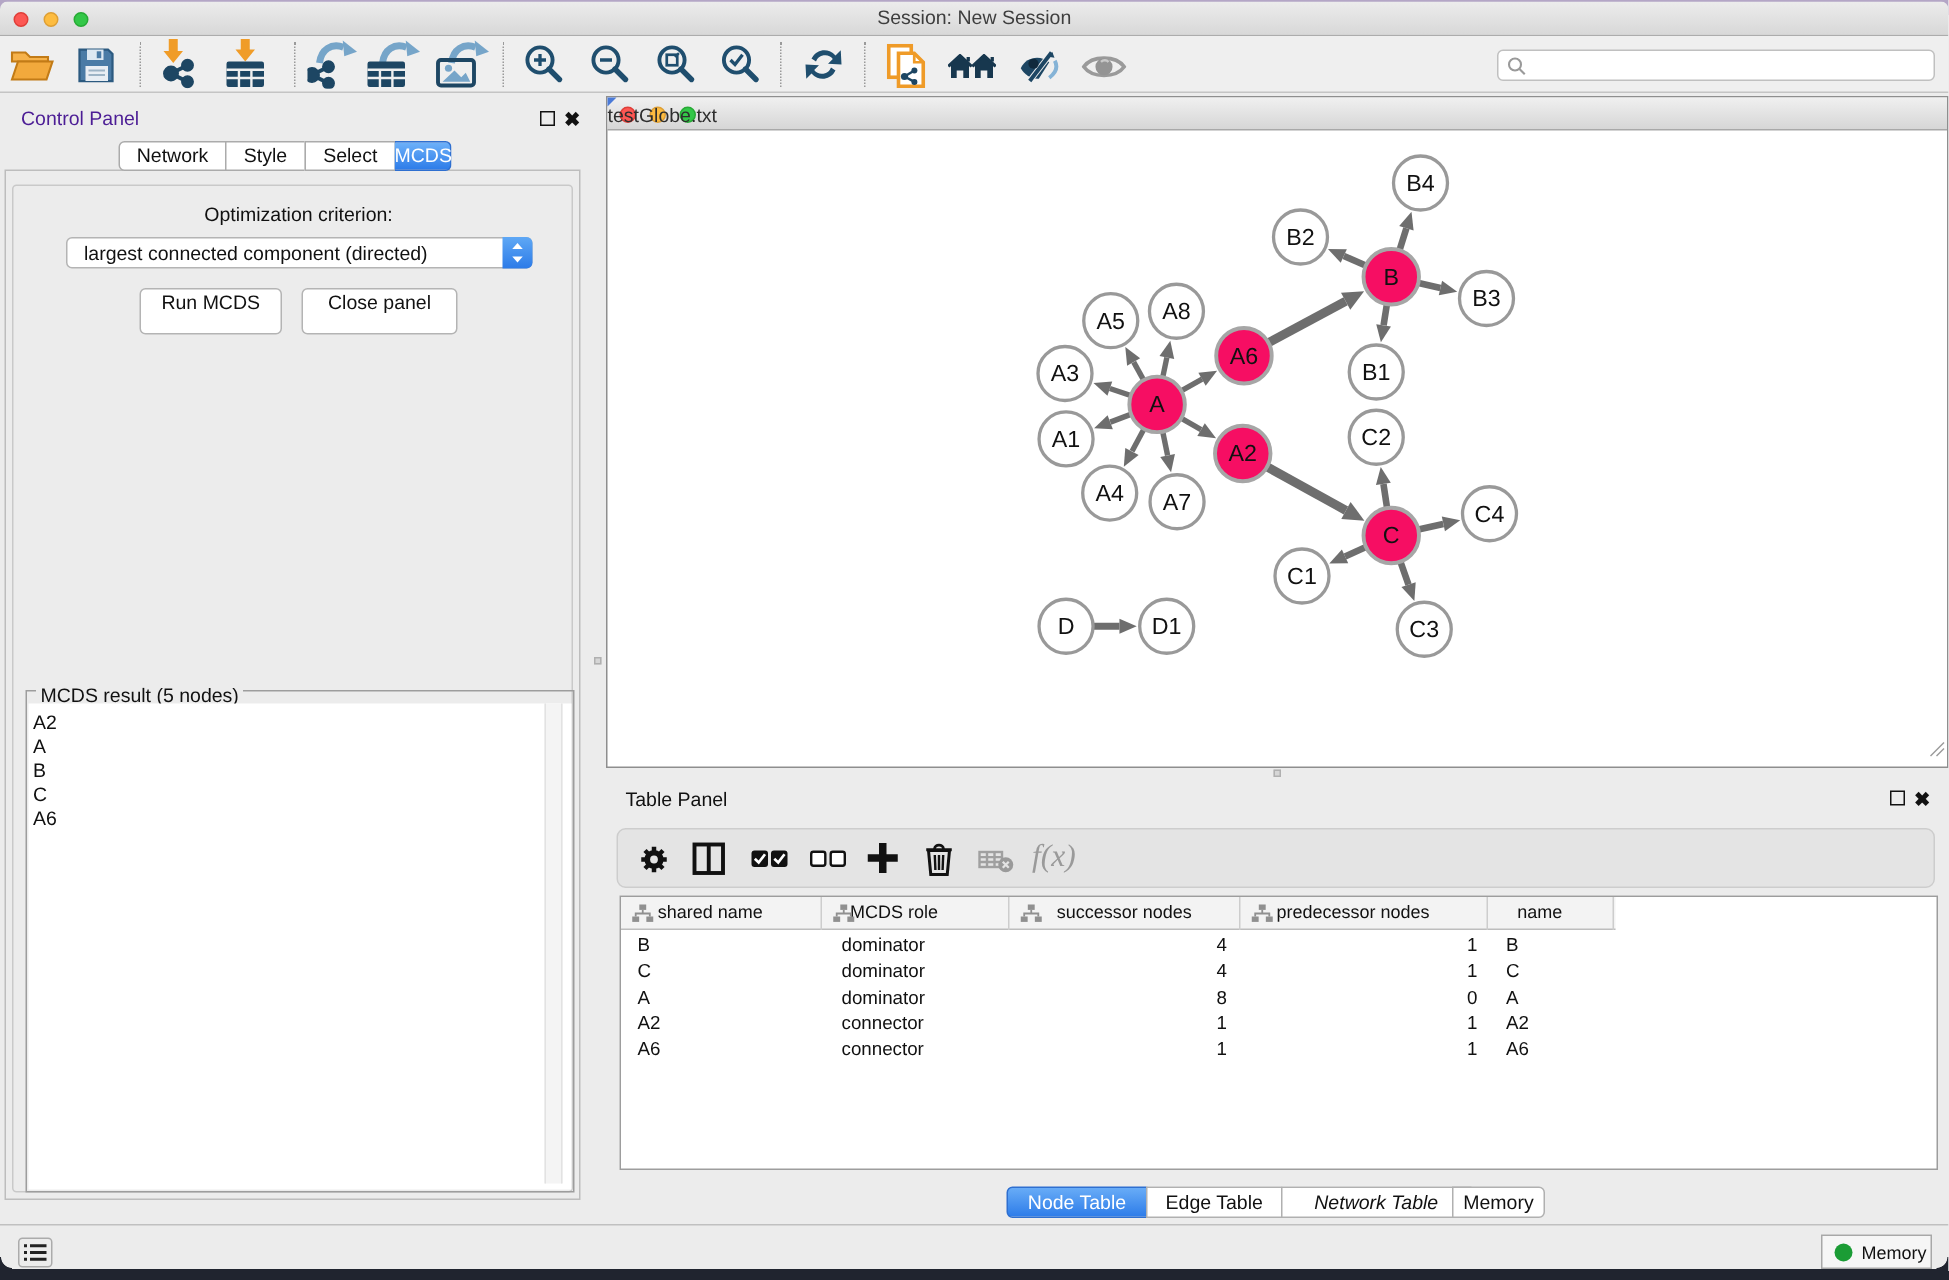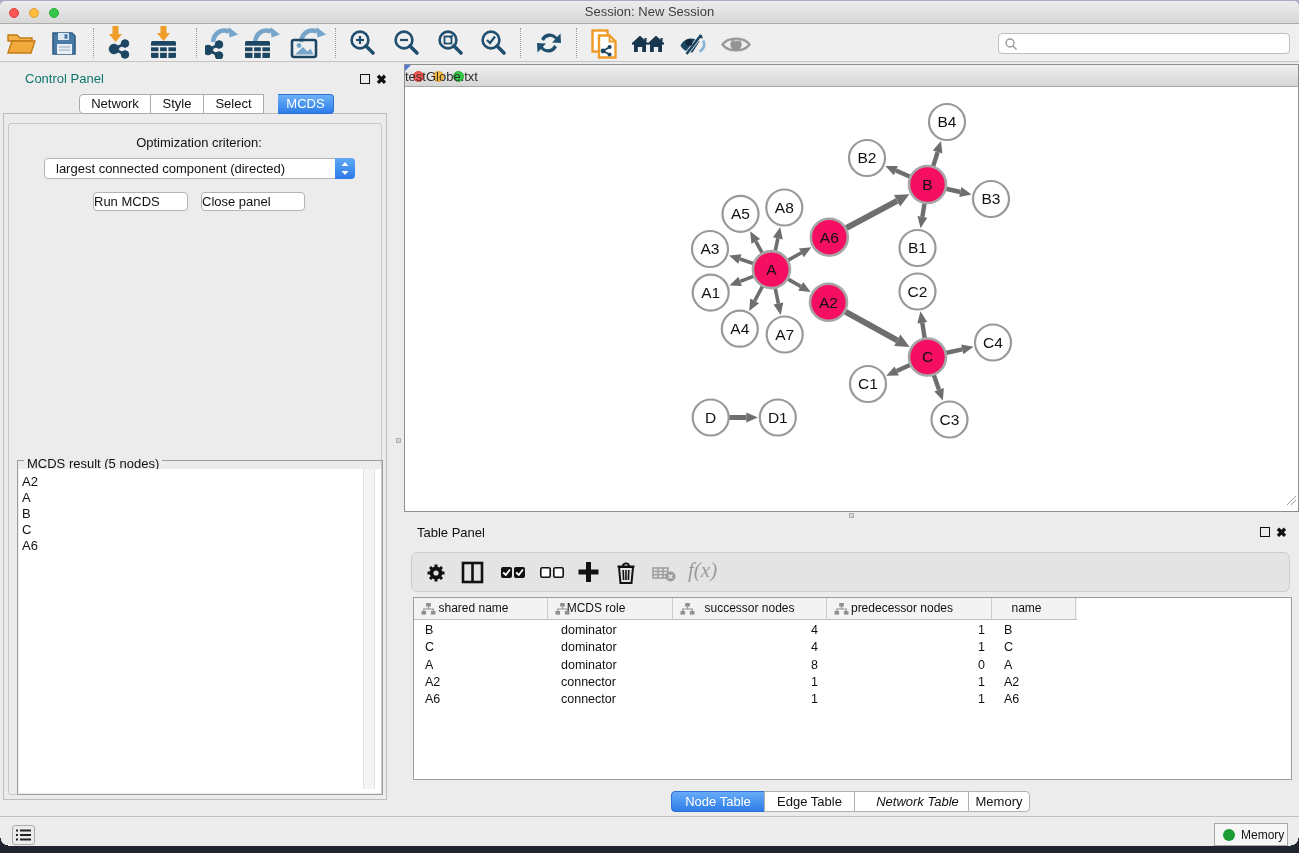--- a/index.html
+++ b/index.html
@@ -15,39 +15,39 @@
 #titlebar .t2 { left:29px; background:#fdbc40; border:0.5px solid #de9f34;}
 #titlebar .t3 { left:49px; background:#33c748; border:0.5px solid #27aa35;}
 #title-text { left:0; top:4px; width:1299px; text-align:center; font-size:13px; color:#3e3e3e; }
 #toolbar { left:0; top:24px; width:1299px; height:38px; background:#efefef; border-bottom:1px solid #c4c4c4; }
 .tsep { position:absolute; top:4px; height:30px; width:0; border-left:1px dotted #9a9a9a; }
 .ticon { position:absolute; top:5px; }
 #searchbox { position:absolute; left:998px; top:9px; width:292px; height:21px; background:#fff;
   border:1px solid #c0c0c0; border-radius:4px; }
 #searchbox svg { position:absolute; left:5px; top:3px; }
 
-#cp-title { left:25px; top:71px; font-size:13px; color:#0f766e; }
+#cp-title { left:14px; top:71px; font-size:13px; color:#4c1d95; }
 #cp-float { left:360px; top:74px; width:10px; height:10px; border:1.5px solid #111; background:#ececec;}
 #cp-close { left:376px; top:72px; font-size:13px; font-weight:bold; color:#111;}
 #cp-outer { left:3px; top:113px; width:384px; height:687px; border:1px solid #bdbdbd; background:#ececec; }
 #cp-inner { left:8px; top:123px; width:374px; height:672px; border:1px solid #c9c9c9; border-radius:3px; }
 .tab { position:absolute; top:94px; height:20px; background:#fff; border:1px solid #ababab;
   font-size:13px; color:#111; text-align:center; line-height:18px; z-index:3;}
 #tab1 { left:79px;  width:72px; border-radius:4px 0 0 4px; }
 #tab2 { left:150px; width:54px; }
 #tab3 { left:203px; width:61px; }
-#tab4 { left:278px; width:56px; border-radius:0 4px 4px 0; border:1px solid #2e6fd0; border-left:none;
+#tab4 { left:263px; width:38px; border-radius:0 4px 4px 0; border:1px solid #2e6fd0; border-left:none;
   background:linear-gradient(#6db1f9,#2d7ce9); color:#fff; }
 #opt-label { left:0px; top:135px; width:398px; text-align:center; font-size:13px; color:#111; }
 #dropdown { left:44px; top:158px; width:311px; height:21px; background:#fff; border:1px solid #b4b4b4;
   border-radius:4px; font-size:13px; color:#111; line-height:19px; padding-left:11px; }
 #dd-step { position:absolute; right:-1px; top:-1px; width:20px; height:21px; border-radius:0 4px 4px 0;
   background:linear-gradient(#5fa8f5,#2c7be8); }
-.btn { position:absolute; top:192px; height:19px; background:#fff; border:1px solid #b4b4b4;
-  border-radius:4px; font-size:13px; color:#111; line-height:17px; }
+.btn { position:absolute; top:192px; height:31px; background:#fff; border:1px solid #b4b4b4;
+  border-radius:4px; font-size:13px; color:#111; text-align:center; line-height:17px; }
 #btn-run { left:93px; width:95px; }
 #btn-close { left:201px; width:104px; }
 #grp { left:17px; top:460px; width:366px; height:335px; border:1px solid #9d9d9d; }
 #grp-label { left:24px; top:456px; font-size:13px; color:#111; background:#ececec; padding:0 3px;}
 #grp-list { left:19px; top:469px; width:362px; height:324px; background:#fff; position:absolute; }
 #grp-sb { position:absolute; right:6px; top:0px !important; width:12px; height:320px !important; background:#f4f4f4;
   border-left:1px solid #e2e2e2; border-right:1px solid #e2e2e2;}
 #grp-list { padding-top:5px; } #grp-list div { font-size:13px; color:#111; padding-left:3px; height:16px; line-height:16px;}
 
 #statusbar { left:0; top:816px; width:1299px; height:30px; background:#ececec; border-top:1px solid #c0c0c0; }

